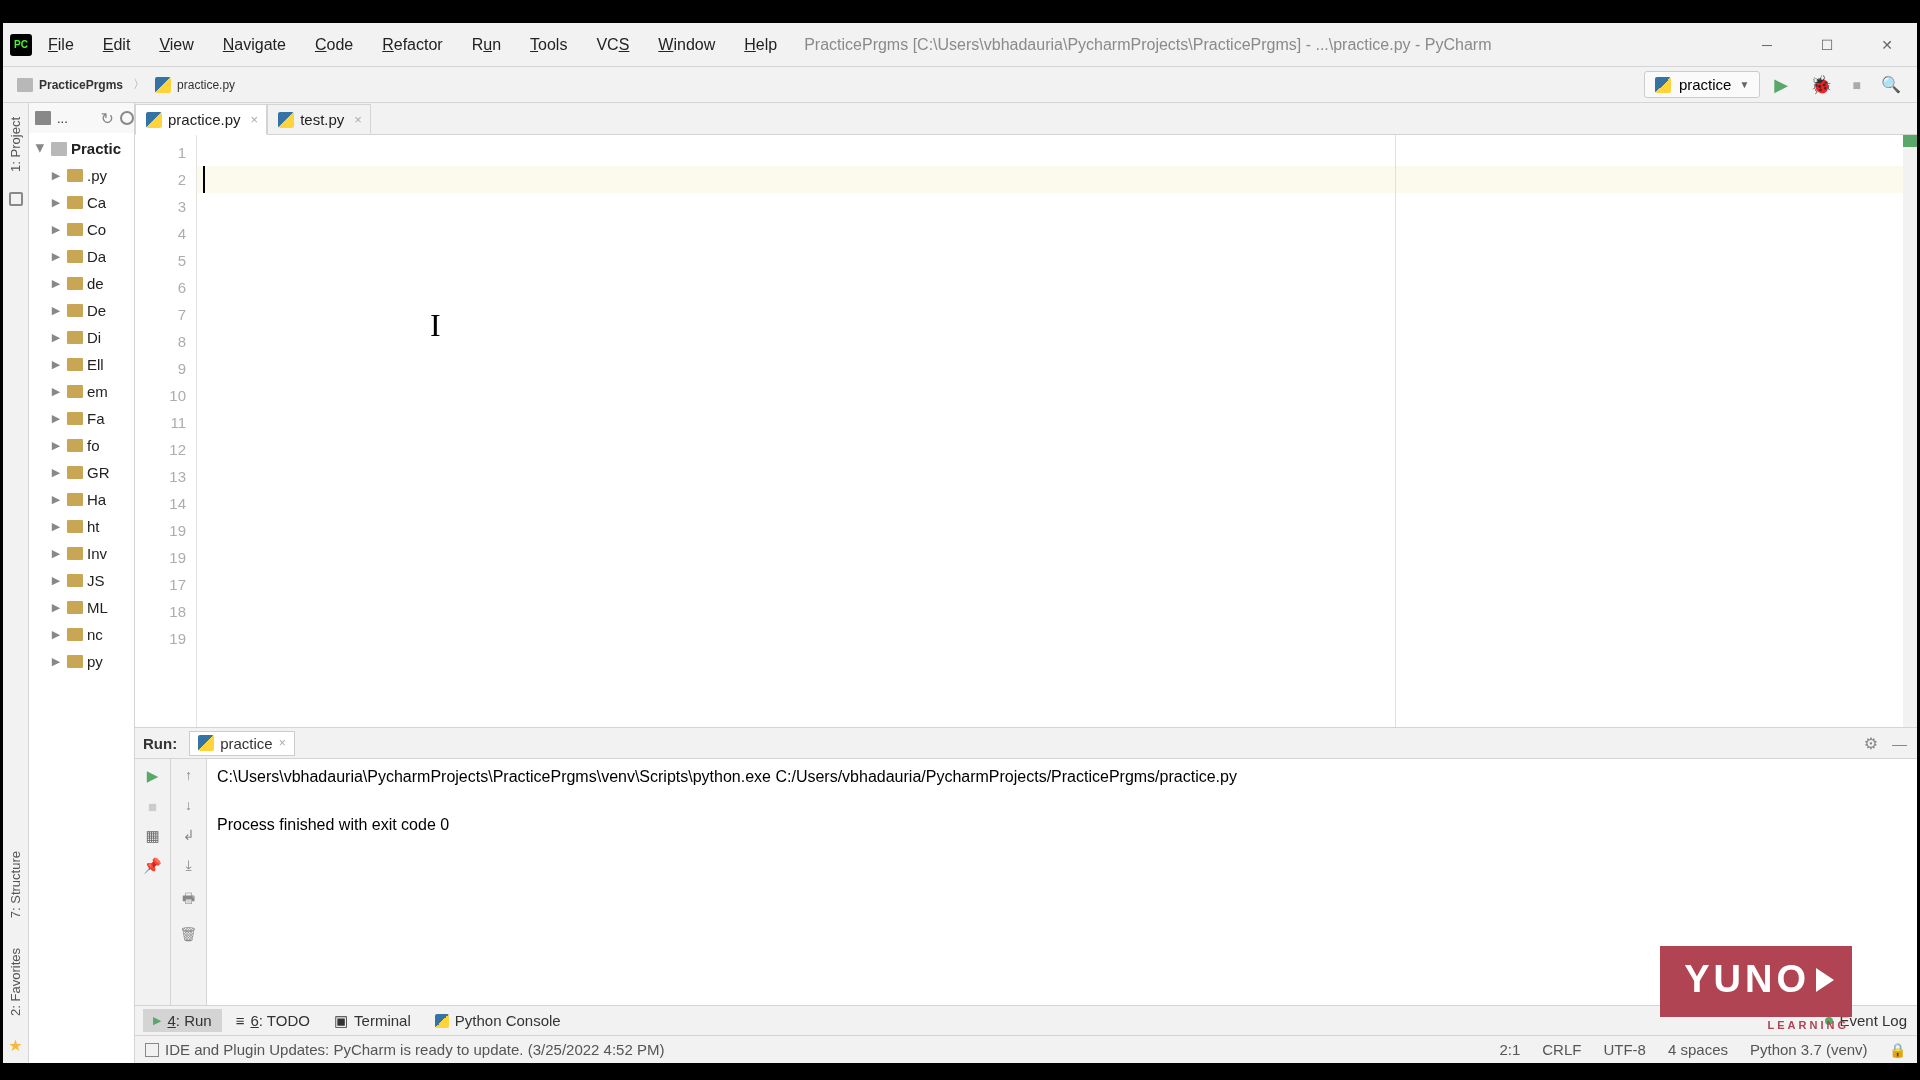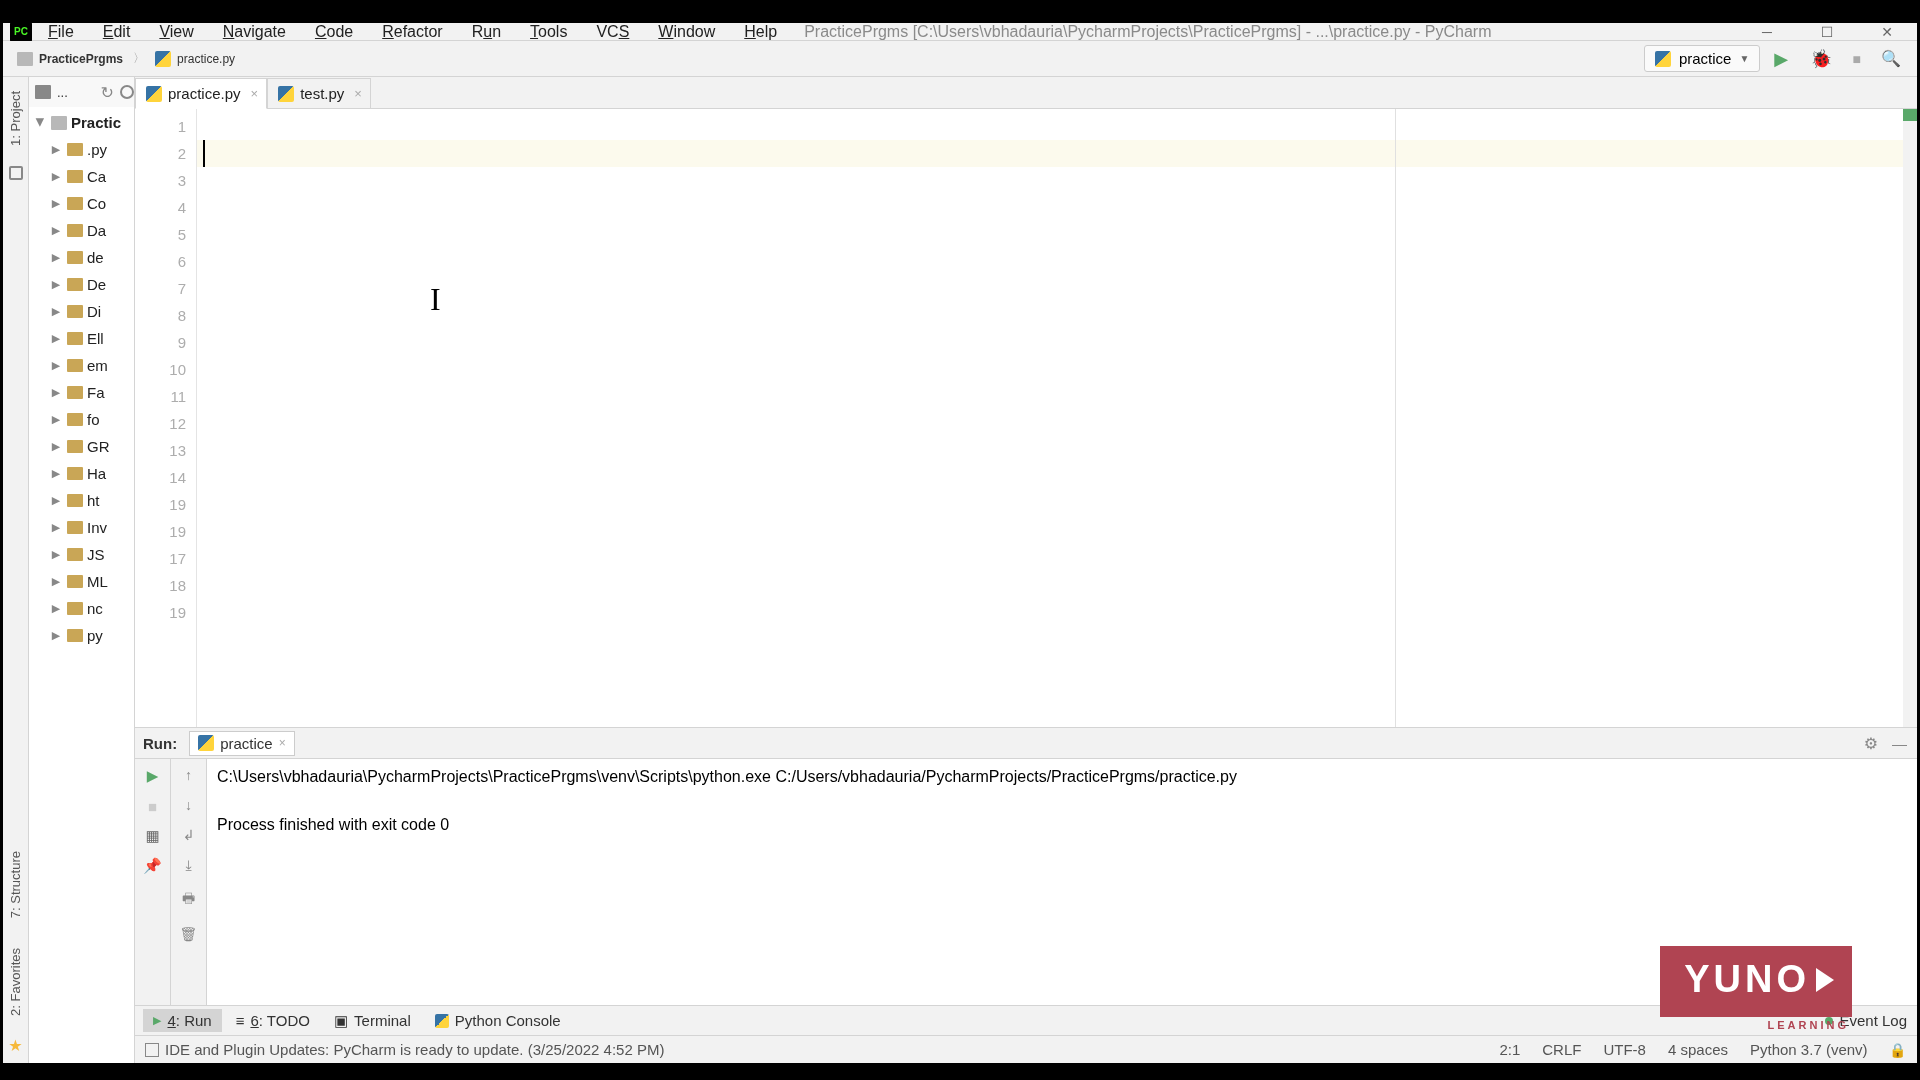--- a/index.html
+++ b/index.html
@@ -2,21 +2,21 @@
 <html><head>
 <meta charset="utf-8">
 <style>
 * { margin: 0; padding: 0; box-sizing: border-box; font-family: "Segoe UI", Arial, sans-serif; }
 body { width: 1920px; height: 1080px; background: #000; overflow: hidden; position: relative; }
 
 .letterbox-top { height: 23px; background: #000; }
 .letterbox-bottom { position: absolute; bottom: 0; left: 0; right: 0; height: 17px; background: #000; }
 .app-window { position: absolute; top: 23px; left: 3px; right: 3px; bottom: 17px; background: #f2f2f2; display: flex; flex-direction: column; }
 
-.titlebar { height: 18px; background: #f2f2f2; display: flex; align-items: center; border-bottom: 1px solid #d4d4d4; }
+.titlebar { height: 44px; background: #f2f2f2; display: flex; align-items: center; border-bottom: 1px solid #d4d4d4; }
 .app-icon { width: 22px; height: 22px; margin: 0 7px; background: #000; border-radius: 3px; display:flex; align-items:center; justify-content:center; color:#4af626; font-size:10px; font-weight:bold;}
 .menu-bar { display: flex; gap: 11px; align-items: center; }
 .menu-item { padding: 3px 9px; font-size: 16px; color: #222; cursor: pointer; }
 .menu-item .u { text-decoration: underline; }
 .win-title { margin-left: 18px; font-size: 16px; color: #8a8a8a; }
 .win-controls { margin-left: auto; display: flex; }
 .win-btn { width: 60px; height: 28px; display:flex; align-items:center; justify-content:center; color:#666; cursor:pointer; font-size:14px;}
 
 .nav-bar { height: 36px; background: #f2f2f2; display: flex; align-items: center; border-bottom: 1px solid #d4d4d4; padding-left: 8px; }
 .folder-ic { width:16px; height:14px; background:#b8b8b8; margin-right:6px; border-radius:1px; }

